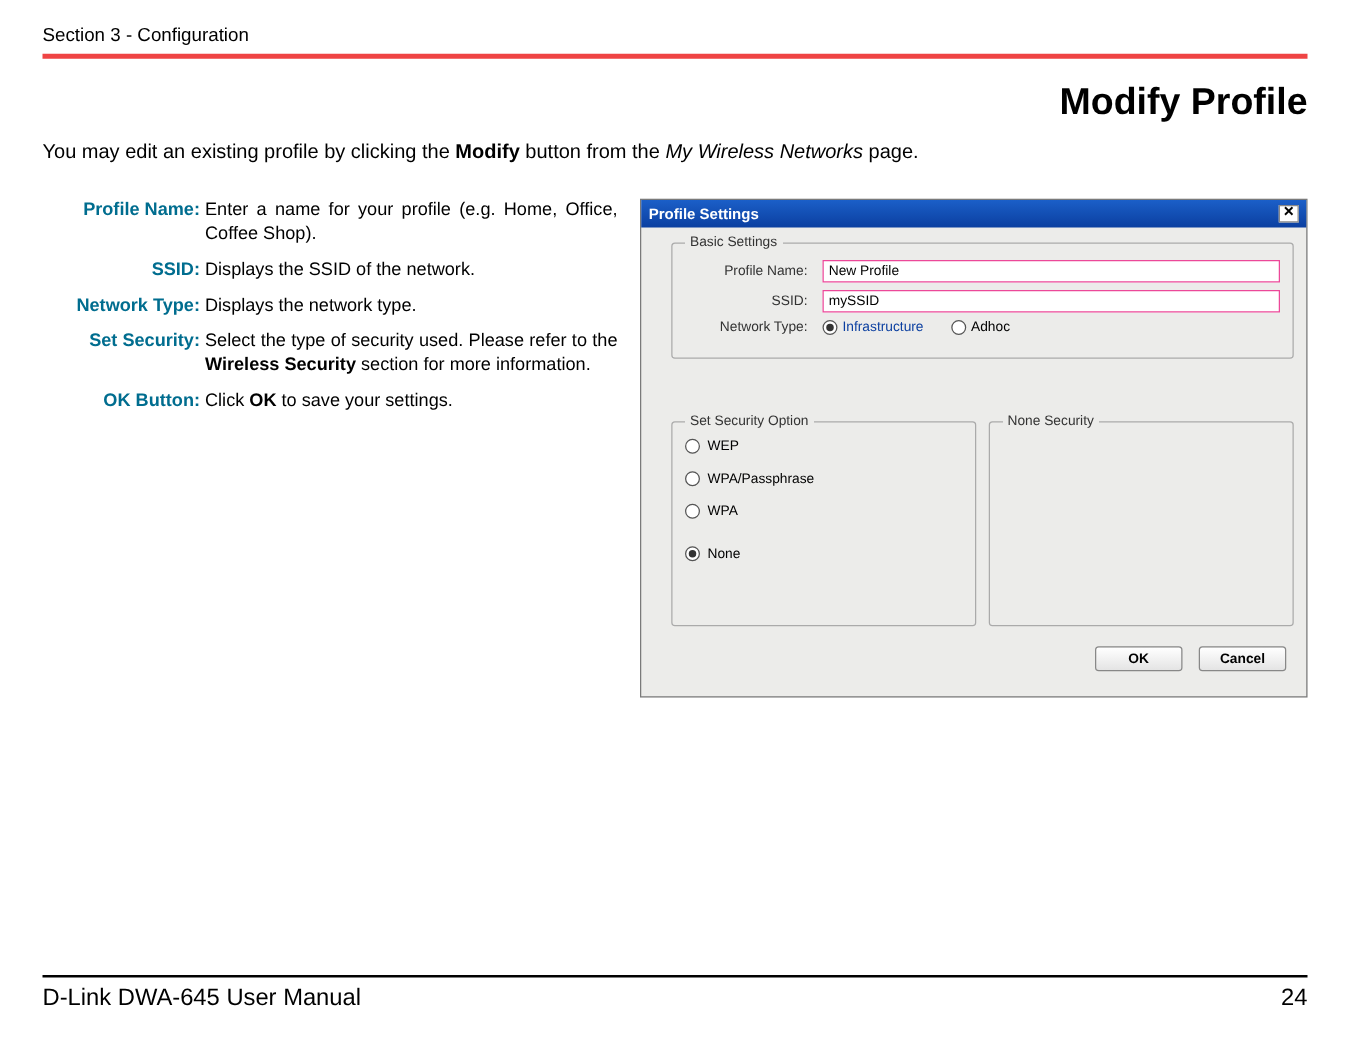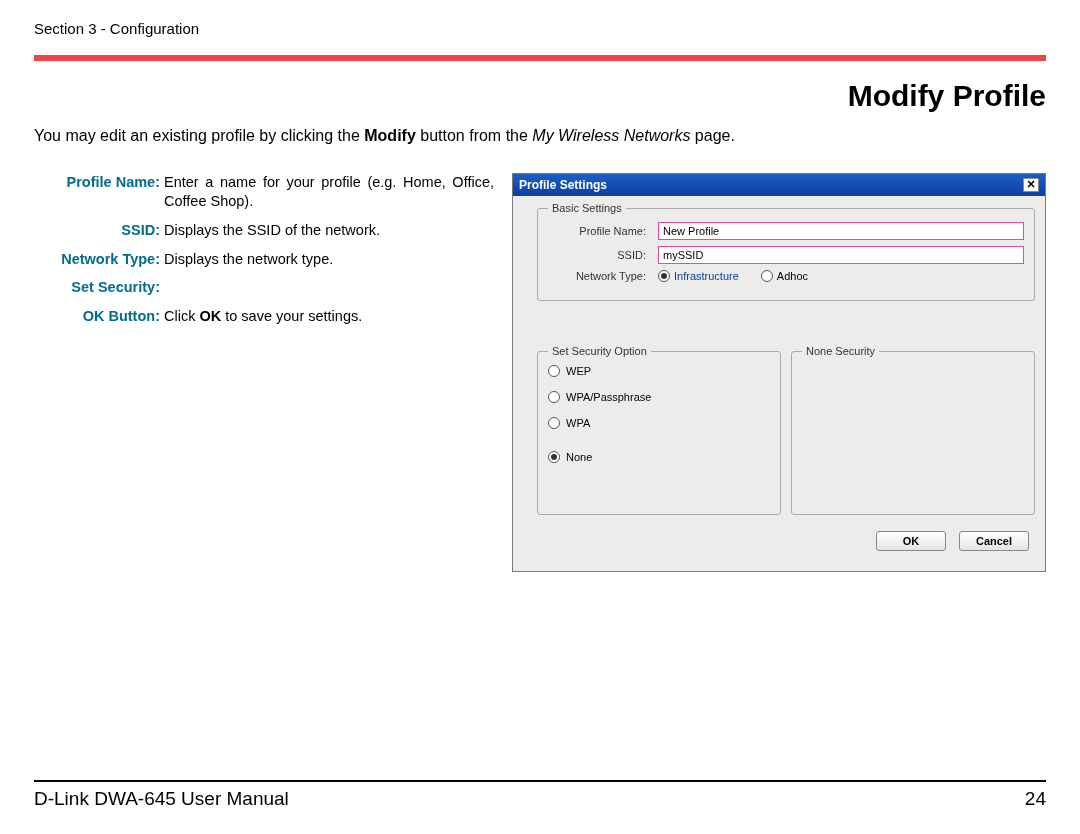--- a/index.html
+++ b/index.html
@@ -8,22 +8,22 @@
     height: 834px;
     background: #fff;
     font-family: Arial, Helvetica, sans-serif;
     font-size: 14px;
     color: #000;
     position: relative;
     padding: 20px 34px 0 34px;
   }
   .header {
     font-size: 15px;
-    border-bottom: 6px solid #ef4444;
-    padding-bottom: 18px;
+    border-bottom: 4px solid #ef4444;
+    padding-bottom: 6px;
     margin-bottom: 18px;
   }
   .page-title {
     font-family: 'Arial Narrow', Arial, sans-serif;
     font-weight: bold;
     font-size: 30px;
     text-align: right;
     margin-bottom: 14px;
     font-stretch: condensed;
   }
@@ -171,20 +171,23 @@
     <div class="row">
       <div class="label">SSID:</div>
       <div class="desc">Displays the SSID of the network.</div>
     </div>
     <div class="row">
       <div class="label">Network Type:</div>
       <div class="desc">Displays the network type.</div>
     </div>
     <div class="row">
       <div class="label">Set Security:</div>
+      <div class="desc">
+        <span>Select the type of security used. Please refer to the </span><strong>Wireless Security</strong><span> section for more information.</span>
+      </div>
     </div>
     <div class="row">
       <div class="label">OK Button:</div>
       <div class="desc">
         <span>Click </span><strong>OK</strong><span> to save your settings.</span>
       </div>
     </div>
   </div>
 
   <div class="dialog">

